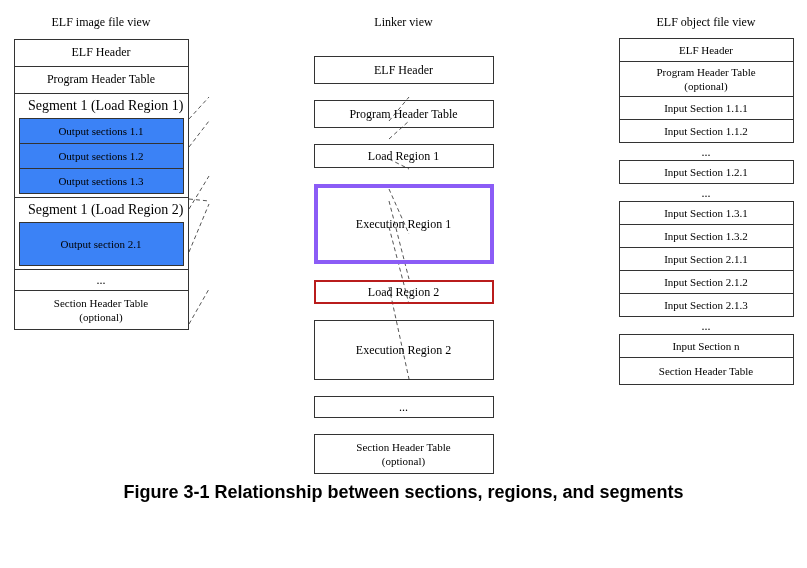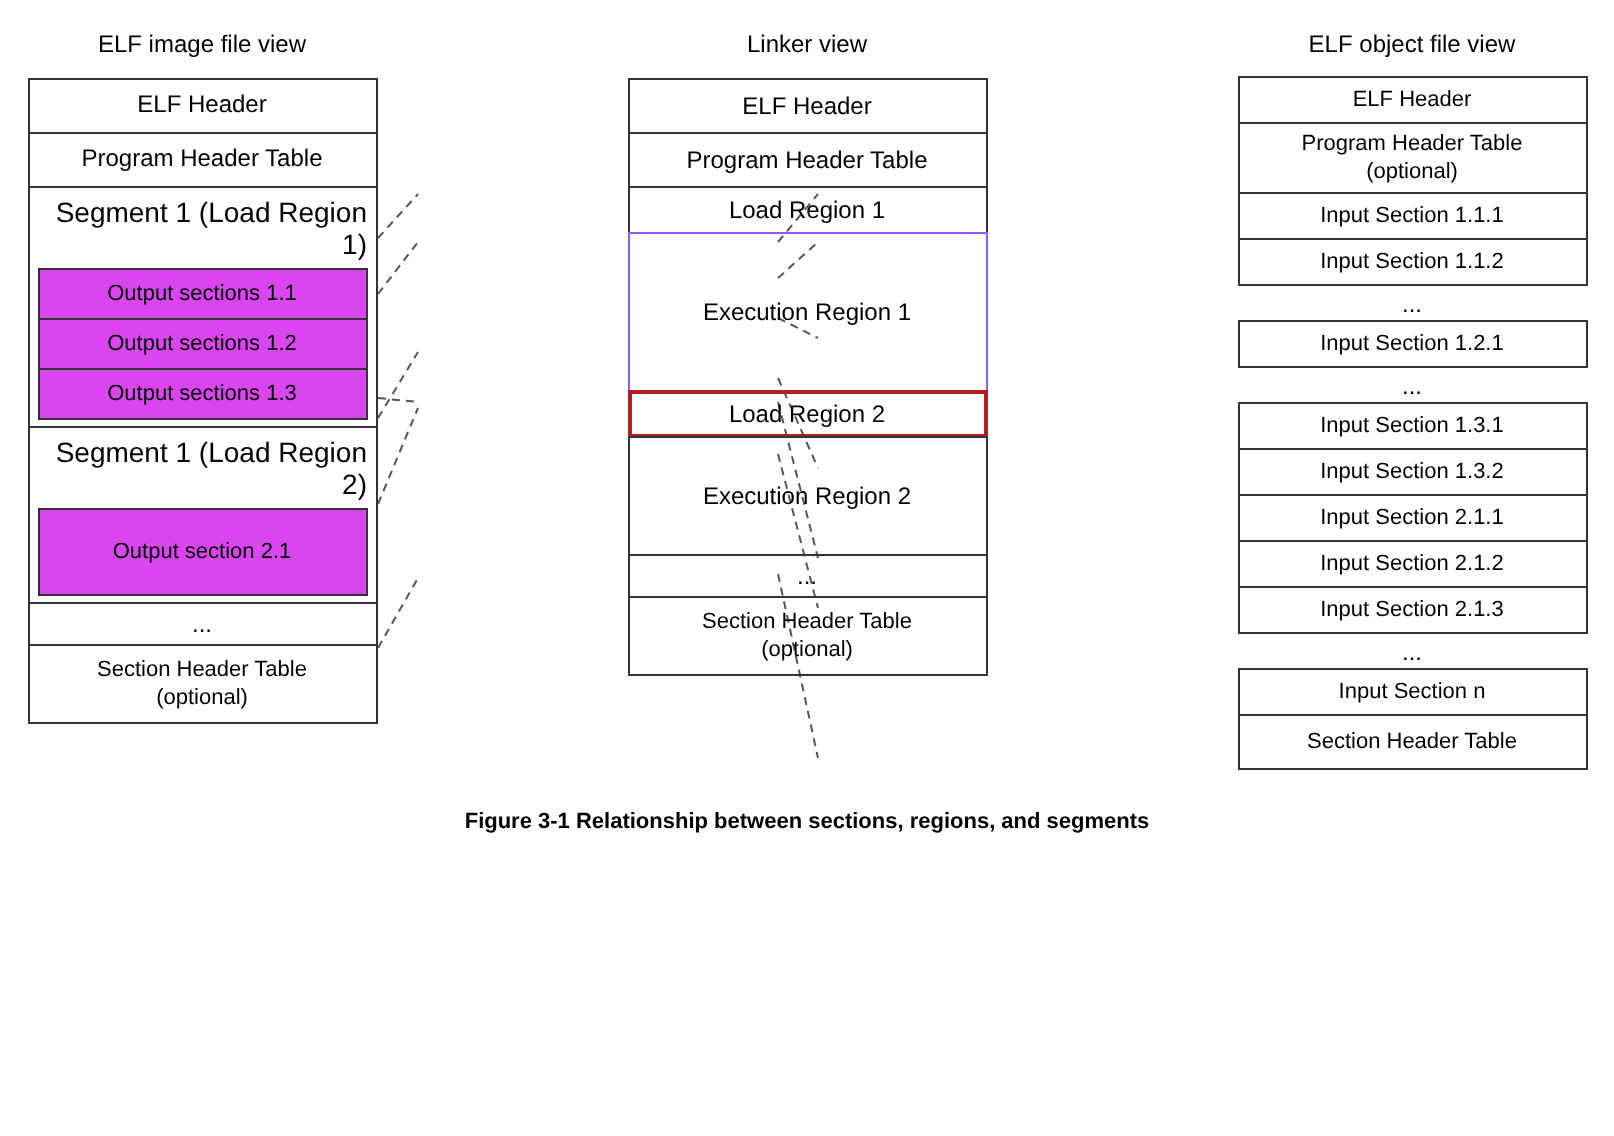--- a/index.html
+++ b/index.html
@@ -41,20 +41,21 @@
     }
 
     
     .col-elf-image {
       width: 175px;
     }
 
     
     .col-linker {
       width: 180px;
+      gap: 17px;
     }
 
     
     .col-elf-object {
       width: 175px;
     }
 
     .box {
       border: 1px solid #333;
       text-align: center;
@@ -94,21 +95,21 @@
     }
 
     .inner-box {
       border: 1px solid #333;
       width: 100%;
       height: 26px;
       text-align: center;
       display: flex;
       align-items: center;
       justify-content: center;
-      background: #d946ef;
+      background: #3b82f6;
       margin-bottom: -1px;
       font-size: 11px;
     }
 
     .segment2-outer {
       width: 100%;
       border: 1px solid #333;
       margin-top: -1px;
       padding: 4px;
       position: relative;
@@ -153,21 +154,21 @@
     }
     .linker-load1 {
       height: 24px;
       width: 100%;
       border: 1px solid #333;
       margin-top: -1px;
       display: flex; align-items: center; justify-content: center;
     }
     .linker-exec1 {
       width: 100%;
-      border: 1px solid #8b5cf6;
+      border: 4px solid #8b5cf6;
       margin-top: -1px;
       display: flex; align-items: center; justify-content: center;
       height: 80px;
     }
     .linker-load2 {
       height: 24px;
       width: 100%;
       border: 2px solid #b91c1c;
       margin-top: -1px;
       display: flex; align-items: center; justify-content: center;
@@ -217,38 +218,38 @@
     }
     .obj-dots {
       width: 100%;
       height: 18px;
       border: none;
       display: flex; align-items: center; justify-content: center;
       font-size: 12px;
     }
 
     .caption {
-      font-size: 11px;
+      font-size: 18px;
       font-weight: bold;
       text-align: center;
-      margin-top: 20px;
+      margin-top: 8px;
     }
 
     
     .svg-overlay {
       position: absolute;
       top: 0;
       left: 0;
       pointer-events: none;
     }
   </style>
 </head>
 <body>
 
-<div class="diagram-container" style="position:relative;">
+<div class="diagram-container" style="position:relative;font-family:Liberation Serif, serif;">
 
   <svg class="svg-overlay" width="780" height="490" style="position:absolute;top:24px;left:0;pointer-events:none;">
 
     <line x1="175" y1="80" x2="195" y2="58" stroke="#555" stroke-width="1" stroke-dasharray="4,3"></line>
 
     <line x1="175" y1="170" x2="195" y2="137" stroke="#555" stroke-width="1" stroke-dasharray="4,3"></line>
 
     <line x1="175" y1="108" x2="195" y2="82" stroke="#555" stroke-width="1" stroke-dasharray="4,3"></line>
     <line x1="175" y1="160" x2="195" y2="162" stroke="#555" stroke-width="1" stroke-dasharray="4,3"></line>
 

